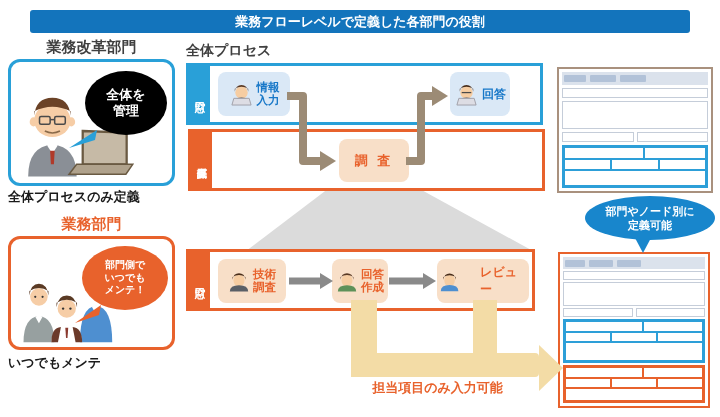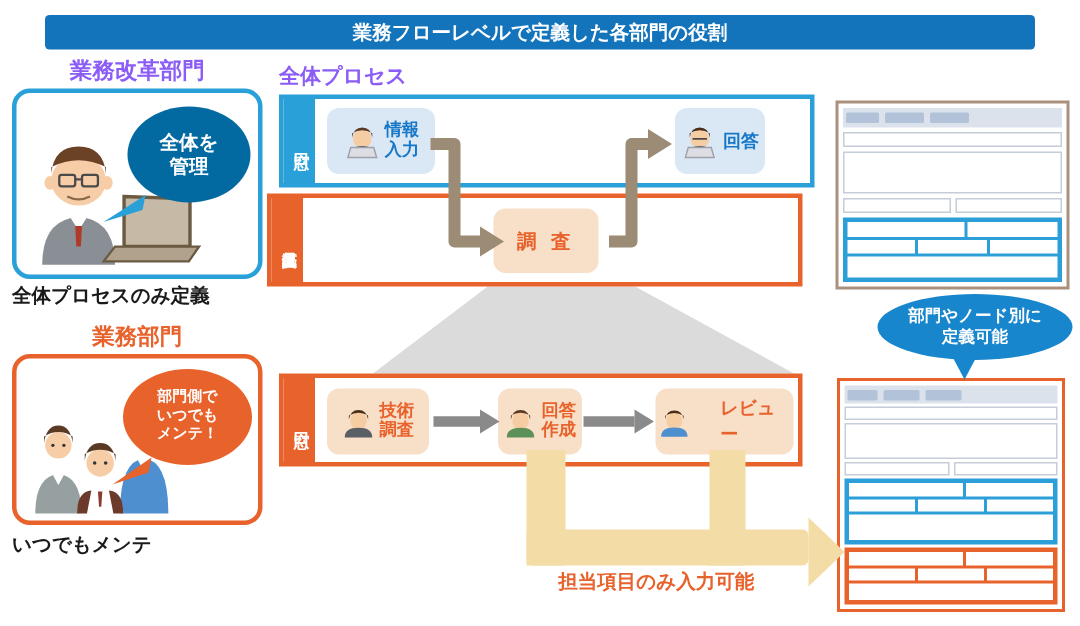--- a/index.html
+++ b/index.html
@@ -5,31 +5,31 @@
   html,body{margin:0;padding:0;background:#fff;}
   .stage{position:relative;width:720px;height:417px;background:#fff;overflow:hidden;
          font-family:"Liberation Sans","DejaVu Sans",sans-serif;}
   .abs{position:absolute;}
 
   
   .title-bar{left:30px;top:10px;width:660px;height:23px;background:#1374BC;border-radius:3px;
              color:#fff;font-size:13px;font-weight:bold;display:flex;align-items:center;justify-content:center;z-index:2;}
 
   
-  .h-blue{color:#8b5cf6;font-size:14px;font-weight:bold;z-index:2;}
+  .h-blue{color:#404040;font-size:14px;font-weight:bold;z-index:2;}
   .h-orange{color:#E8622C;font-size:14px;font-weight:bold;z-index:2;}
   .h-center{text-align:center;}
 
   
   .pic-box{box-sizing:border-box;background:#fff;border-radius:12px;z-index:2;}
   .pic-box.blue{border:3px solid #29A0D8;}
   .pic-box.orange{border:3px solid #E8622C;}
   .bubble{border-radius:50%;color:#fff;font-weight:bold;display:flex;flex-direction:column;
           align-items:center;justify-content:center;text-align:center;line-height:1.25;z-index:3;}
-  .bubble.blue{background:#0369a1;font-size:13px;}
+  .bubble.blue{background:#000000;font-size:13px;}
   .bubble.orange{background:#E8622C;font-size:10px;}
   .bubble.note{background:#1886CC;font-size:11px;line-height:1.3;}
   .caption{color:#1a1a1a;font-size:13px;font-weight:bold;text-align:left;line-height:1.3;z-index:2;}
   .caption span{display:block;}
 
   
   .lane{box-sizing:border-box;display:flex;background:#fff;z-index:2;}
   .lane.blue{border:3px solid #29A0D8;}
   .lane.orange{border:3px solid #E8622C;}
   .lane-label{width:21px;display:flex;align-items:center;justify-content:center;color:#fff;
@@ -183,21 +183,21 @@
           <path d="M6,9 Q7,2 13,2 Q19,2 20,9 L20,6 Q13,2 6,6 Z" fill="#4A2E1A"></path>
           <line x1="8" y1="10" x2="18" y2="10" stroke="#4A4A4A" stroke-width="1.3"></line>
           <path d="M4,22 Q4,15 13,15 Q22,15 22,22 Z" fill="#4A5568"></path>
           <polygon points="5,16 21,16 23,23 3,23" fill="#DDDDE4" stroke="#A0A0A8" stroke-width="1"></polygon>
         </svg>
         <div class="single">回答</div>
       </div>
     </div>
   </div>
 
-  <div class="abs lane orange" style="left:178px;top:129px;width:357px;height:62px;">
+  <div class="abs lane orange" style="left:188px;top:129px;width:357px;height:62px;">
     <div class="lane-label" style="letter-spacing:0;font-size:10px;">品質保証</div>
     <div class="lane-content">
       <div class="node peach" style="left:127px;top:7px;width:70px;height:43px;">
         <div class="survey-text">調 査</div>
       </div>
     </div>
   </div>
 
 
   <div class="abs lane orange" style="left:186px;top:249px;width:349px;height:62px;">

